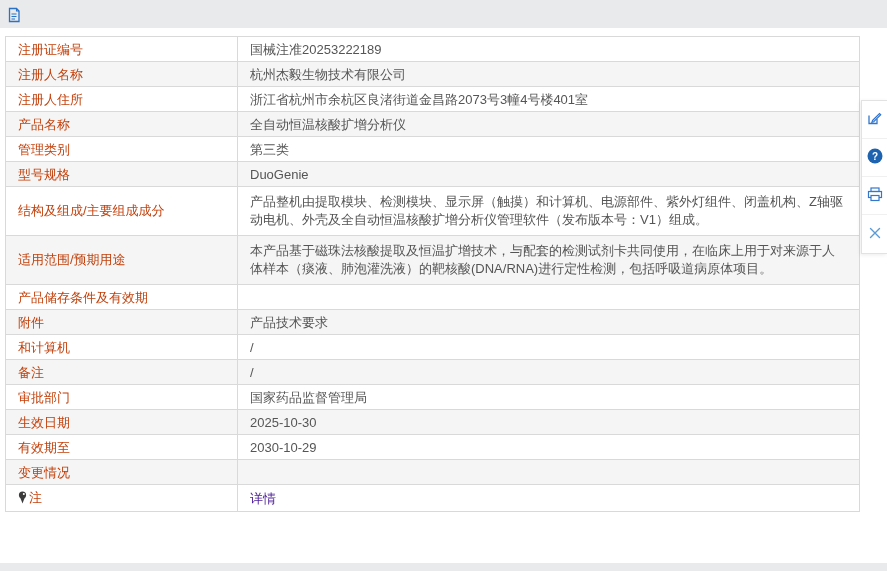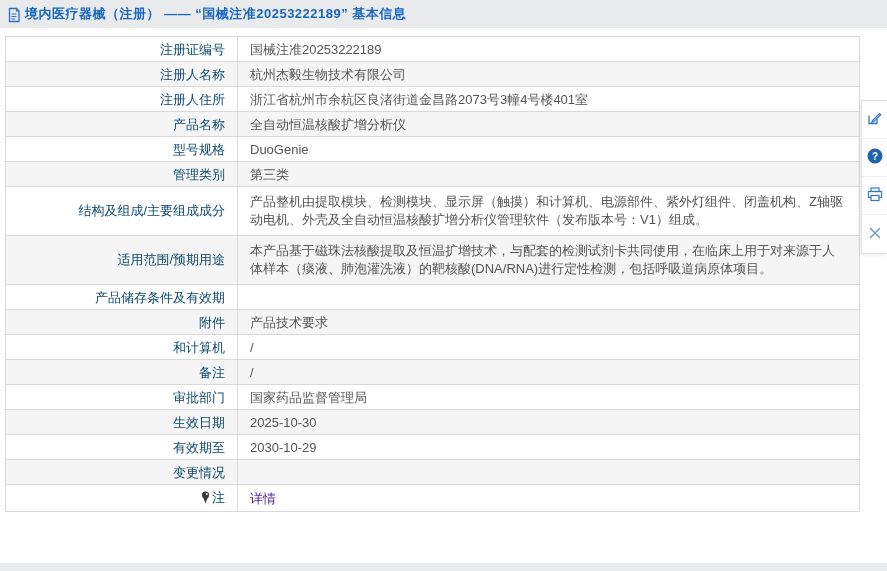--- a/index.html
+++ b/index.html
@@ -43,22 +43,22 @@
     padding: 4px 12px 3px;
     line-height: 17px;
     font-size: 13px;
     color: #555;
     word-break: break-all;
   }
   .info-table tr.tall td { padding-top: 6px; padding-bottom: 6px; line-height: 18px; }
   .info-table tr:nth-child(even) { background: #f5f5f5; }
   td.label-cell {
     width: 232px;
-    text-align: right;
-    color: #0c4a6e;
+    text-align: left;
+    color: #c2410c;
     white-space: nowrap;
   }
   td.value-cell { text-align: left; }
   a.detail-link { color: #4c1d95; text-decoration: none; cursor: pointer; }
   .pin { display: inline-block; vertical-align: -2px; margin-right: 2px; }
 
   .side-toolbar {
     position: absolute;
     right: 0;
     top: 100px;
@@ -93,21 +93,20 @@
 <body>
 
 <div class="topbar">
   <span class="doc-icon">
     <svg width="14" height="16" viewBox="0 0 14 16">
       <path d="M2.5 1.5 h7 l2.5 2.5 v10.5 h-9.5 z" fill="none" stroke="#2a72c5" stroke-width="1.3"></path>
       <path d="M9.5 1.5 v2.5 h2.5" fill="none" stroke="#2a72c5" stroke-width="1.1"></path>
       <path d="M4.5 7 h5 M4.5 9.5 h5 M4.5 12 h3.5" stroke="#2a72c5" stroke-width="1.1"></path>
     </svg>
   </span>
-  <span class="title">境内医疗器械（注册） —— “国械注准20253222189” 基本信息</span>
 </div>
 
 <table class="info-table">
   <tbody>
       <tr>
         <td class="label-cell">注册证编号</td>
         <td class="value-cell">国械注准20253222189</td>
       </tr>
       <tr>
         <td class="label-cell">注册人名称</td>
@@ -115,26 +114,26 @@
       </tr>
       <tr>
         <td class="label-cell">注册人住所</td>
         <td class="value-cell">浙江省杭州市余杭区良渚街道金昌路2073号3幢4号楼401室</td>
       </tr>
       <tr>
         <td class="label-cell">产品名称</td>
         <td class="value-cell">全自动恒温核酸扩增分析仪</td>
       </tr>
       <tr>
+        <td class="label-cell">管理类别</td>
+        <td class="value-cell">第三类</td>
+      </tr>
+      <tr>
         <td class="label-cell">型号规格</td>
         <td class="value-cell">DuoGenie</td>
-      </tr>
-      <tr>
-        <td class="label-cell">管理类别</td>
-        <td class="value-cell">第三类</td>
       </tr>
       <tr class="tall">
         <td class="label-cell">结构及组成/主要组成成分</td>
         <td class="value-cell">产品整机由提取模块、检测模块、显示屏（触摸）和计算机、电源部件、紫外灯组件、闭盖机构、Z轴驱动电机、外壳及全自动恒温核酸扩增分析仪管理软件（发布版本号：V1）组成。</td>
       </tr>
       <tr class="tall">
         <td class="label-cell">适用范围/预期用途</td>
         <td class="value-cell">本产品基于磁珠法核酸提取及恒温扩增技术，与配套的检测试剂卡共同使用，在临床上用于对来源于人体样本（痰液、肺泡灌洗液）的靶核酸(DNA/RNA)进行定性检测，包括呼吸道病原体项目。</td>
       </tr>
       <tr>

